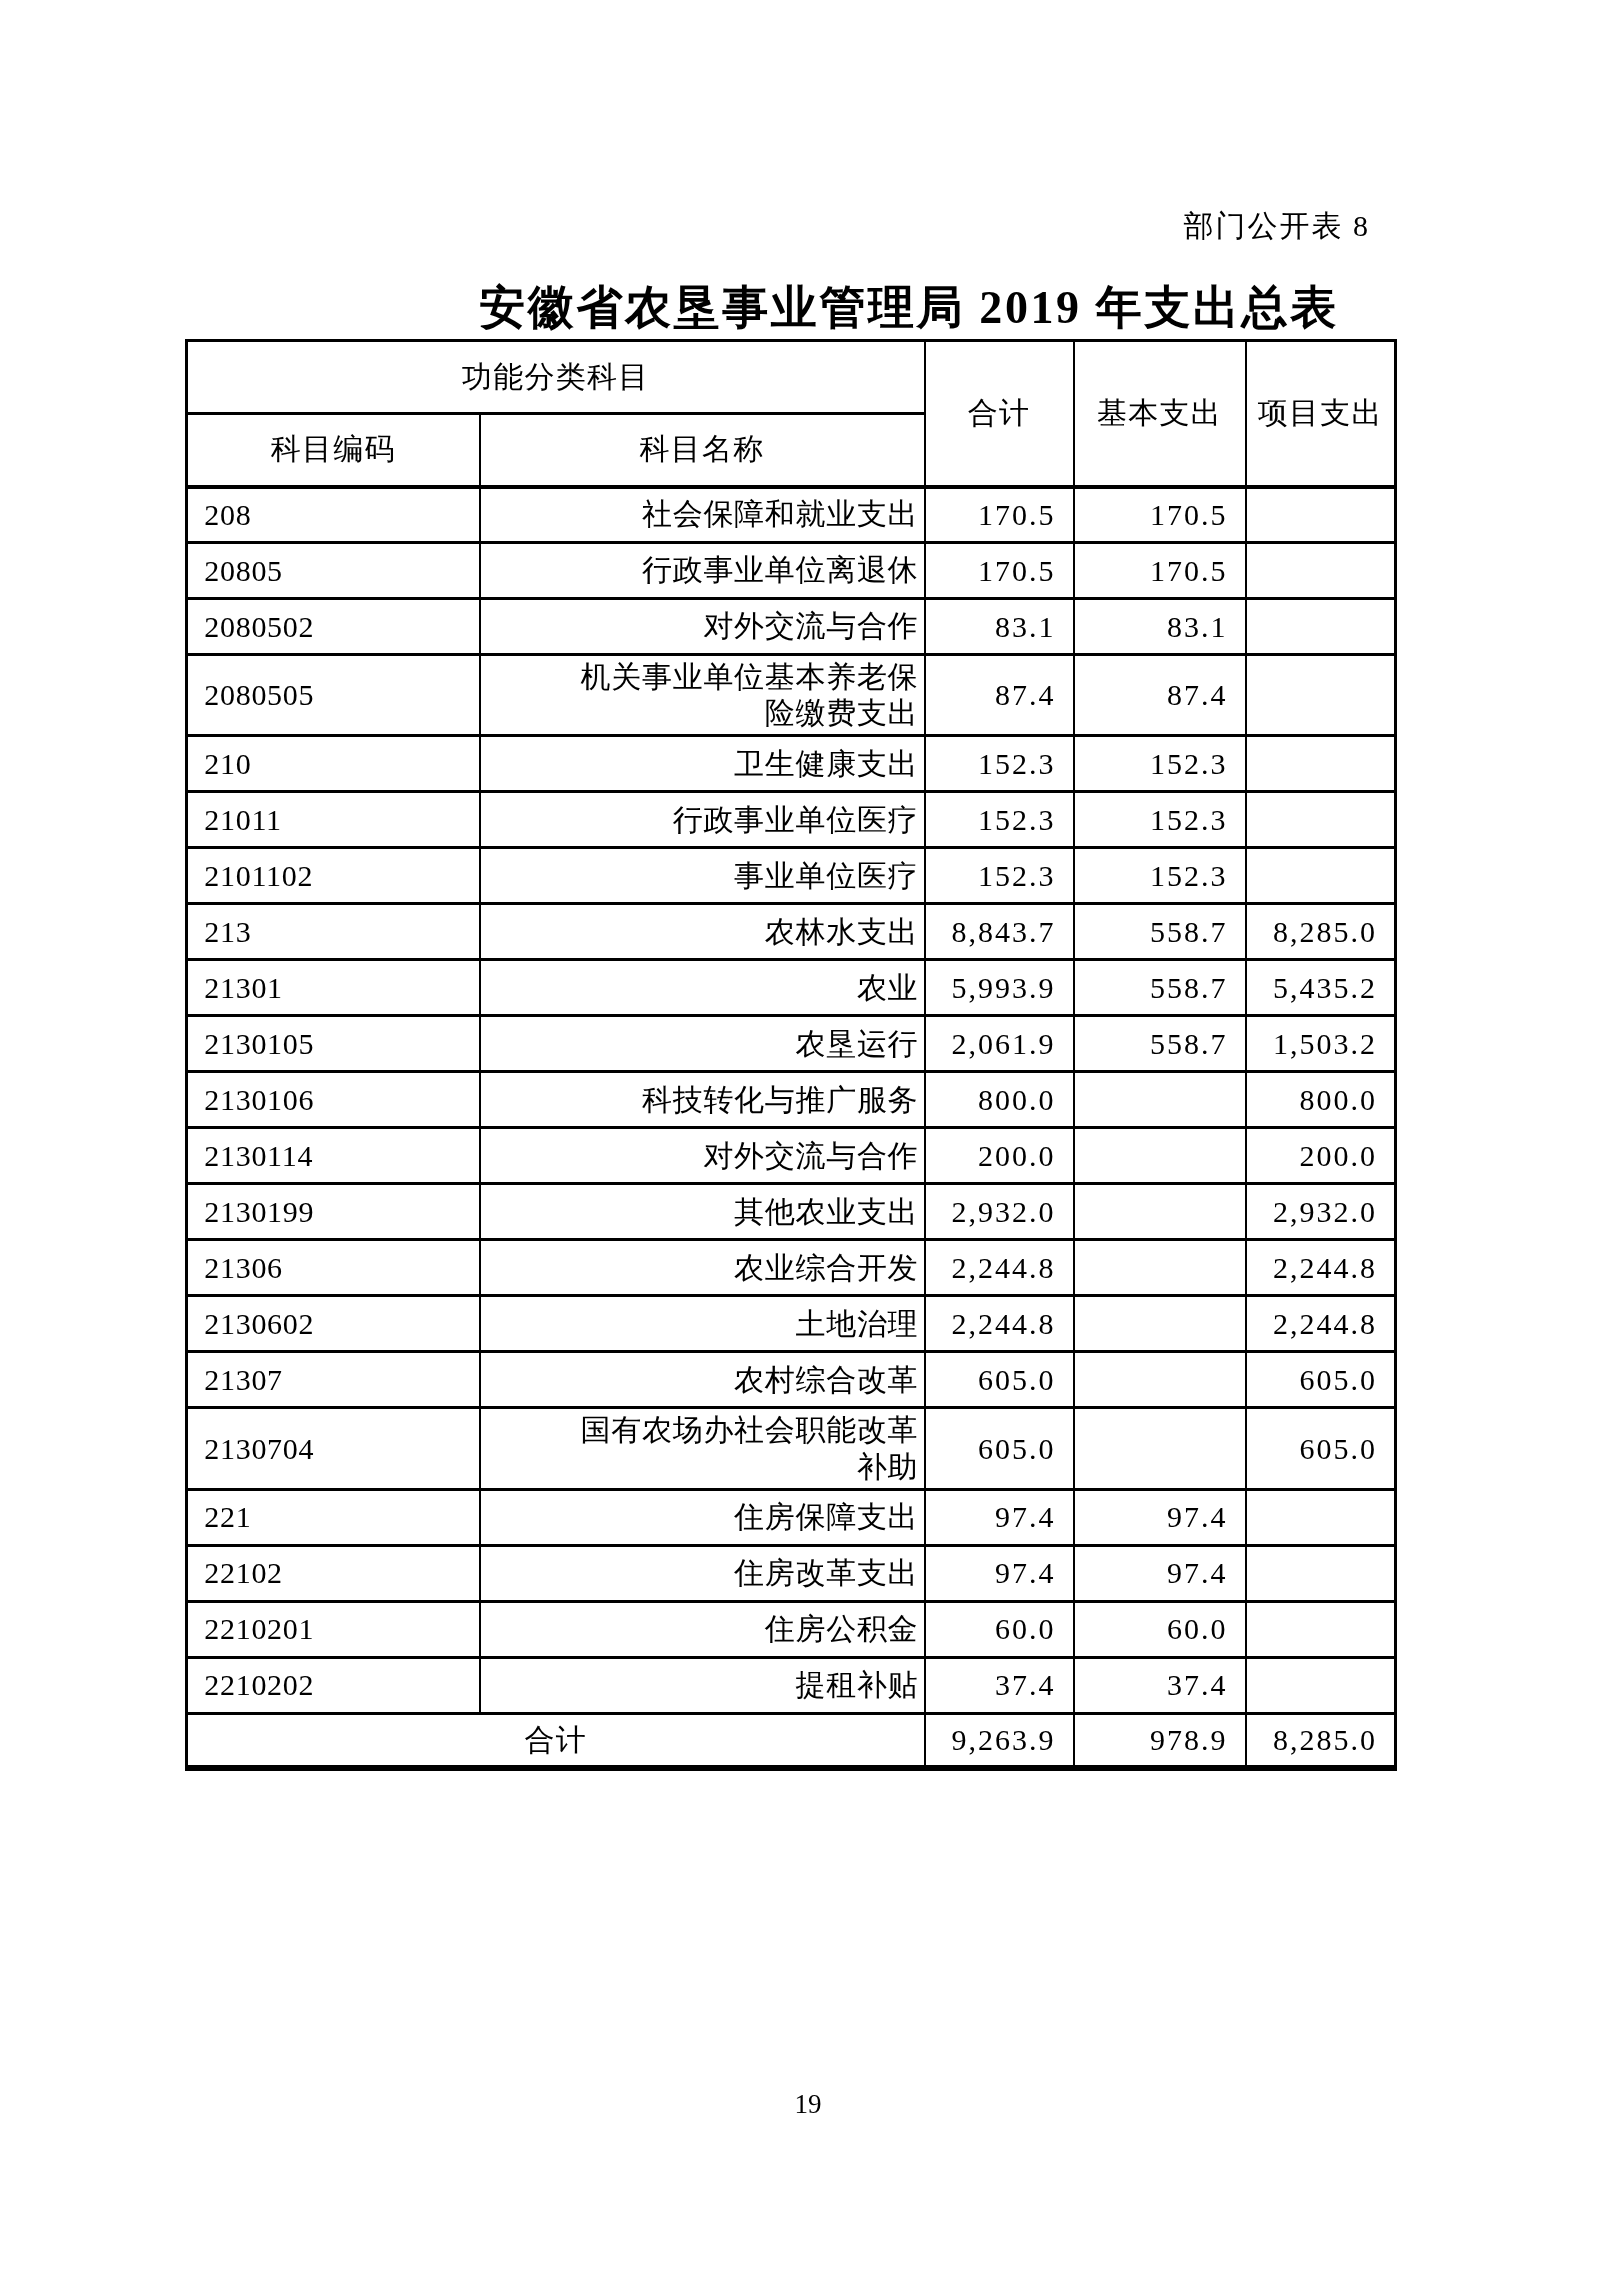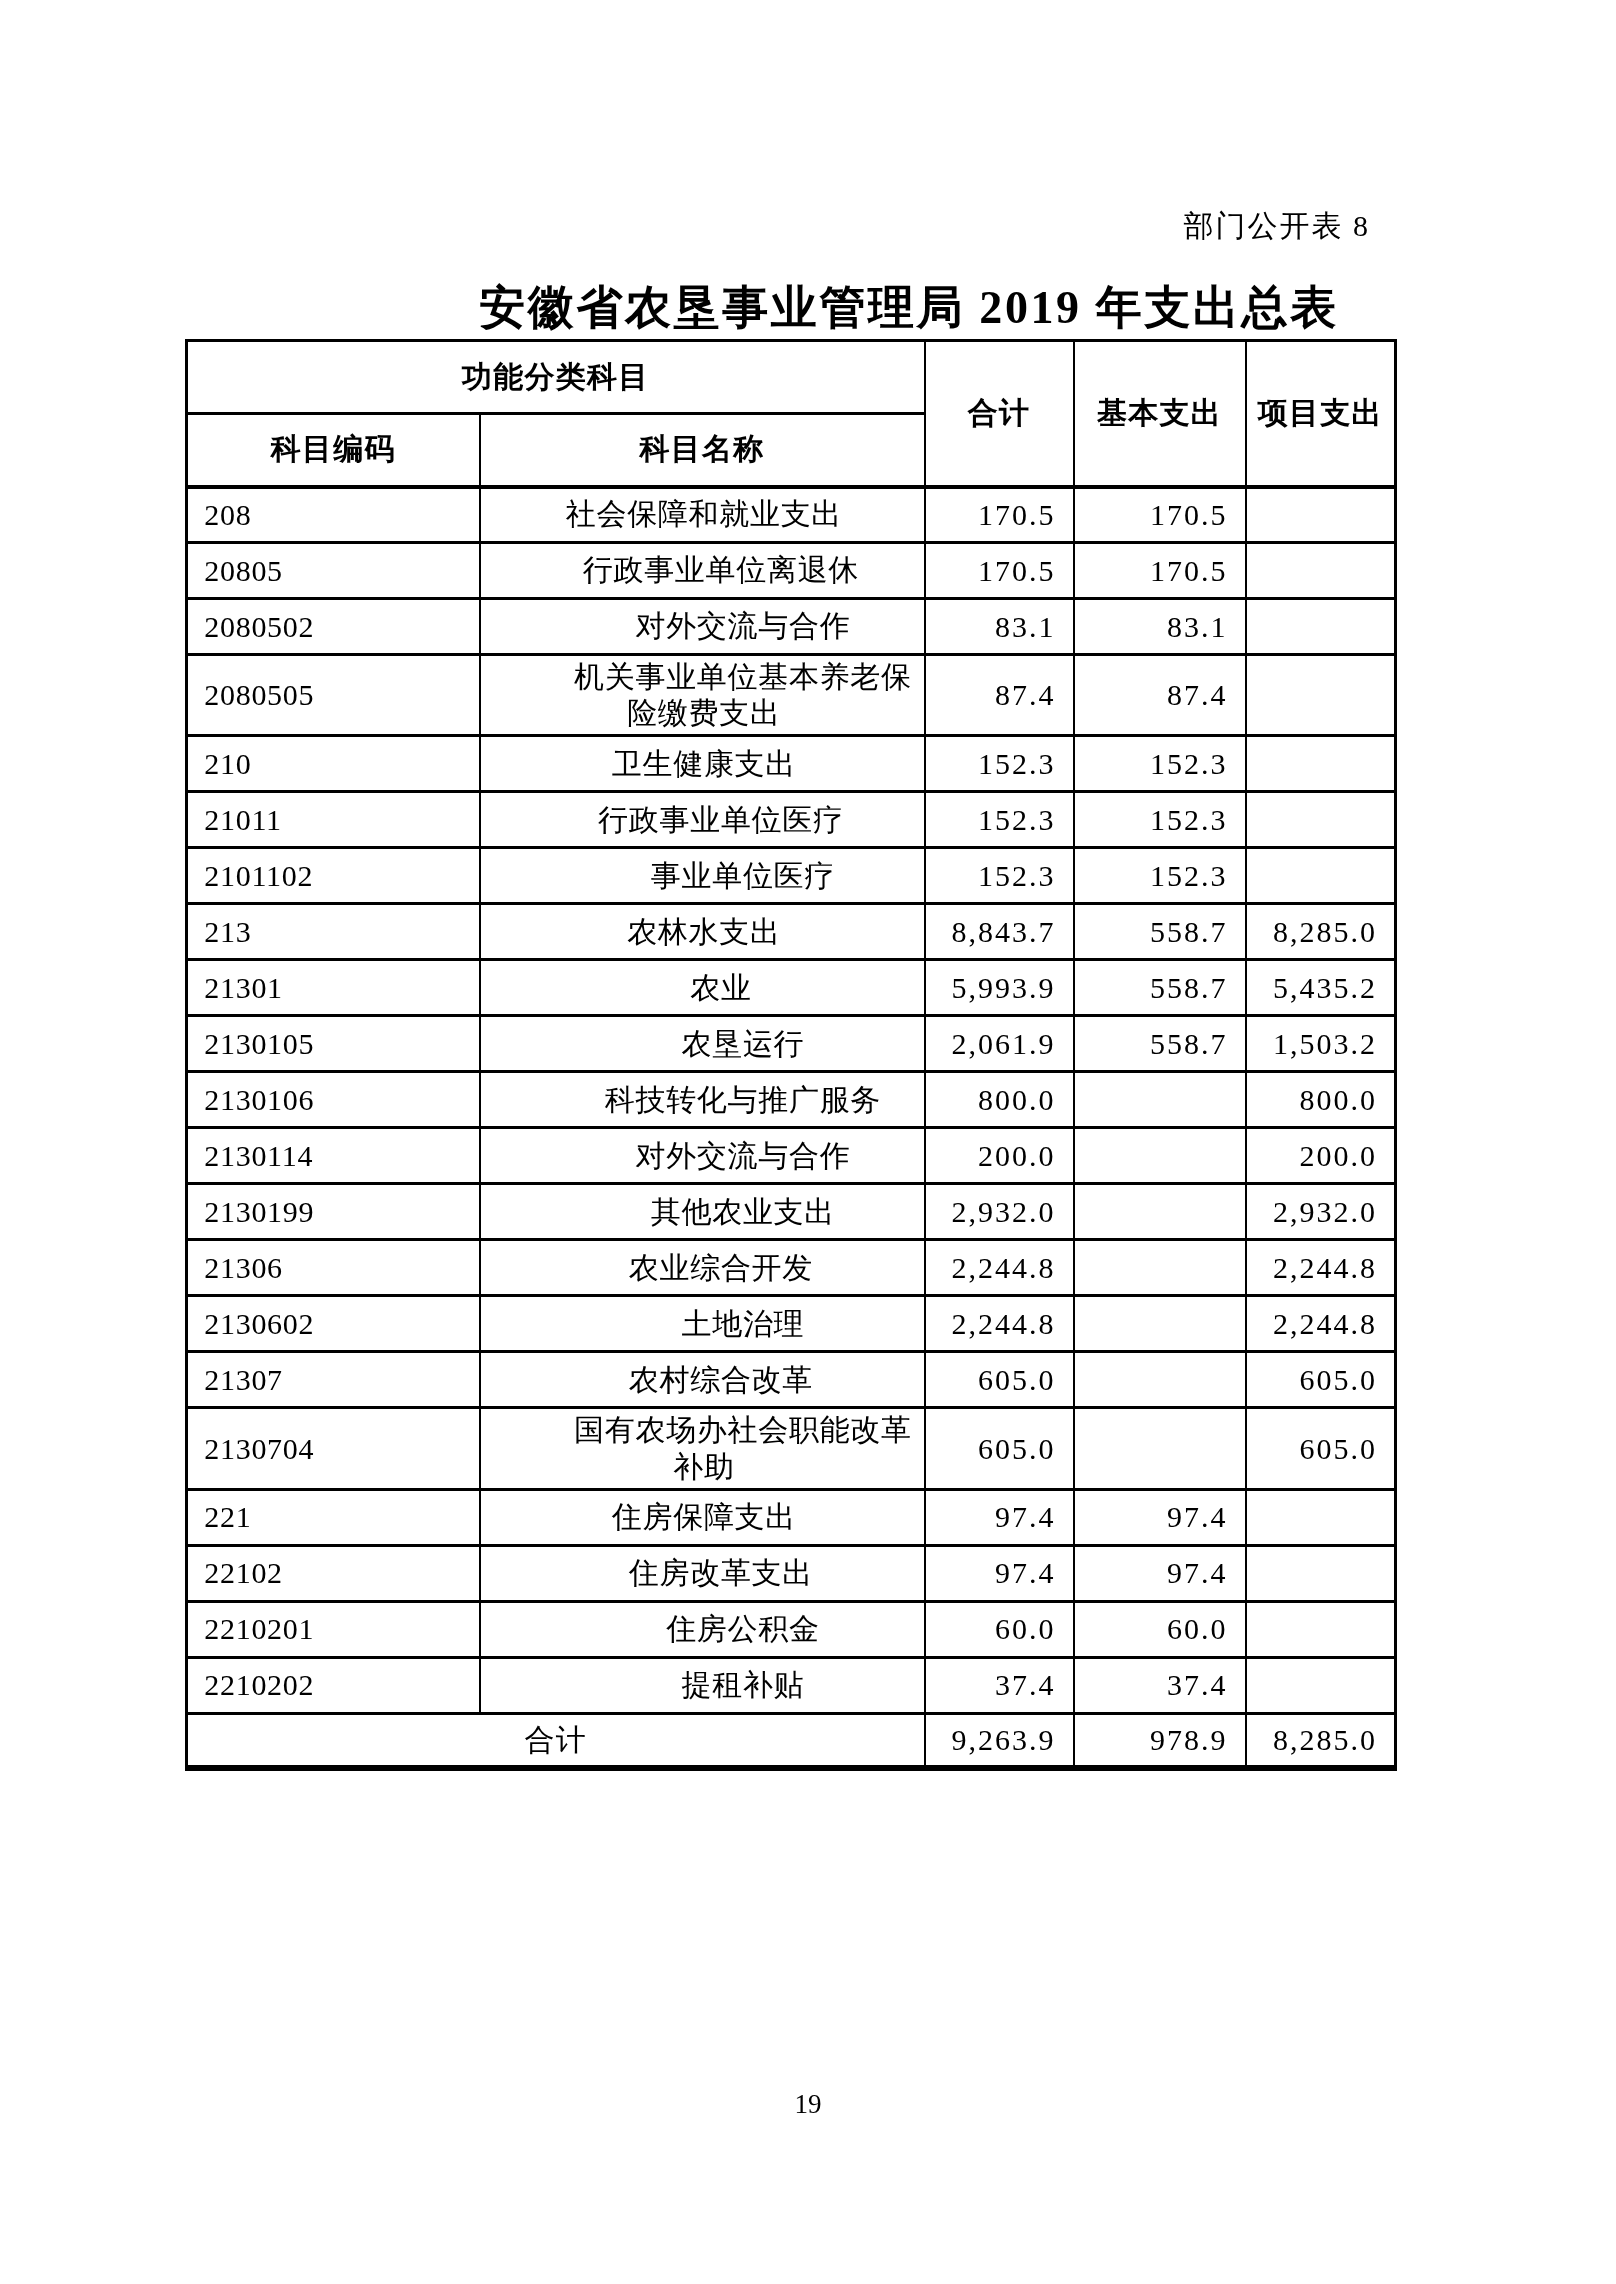--- a/index.html
+++ b/index.html
@@ -55,40 +55,40 @@
 
   th, td {
     border: 2px solid #000;
     border-top-width: 3.3px;
     border-bottom-width: 3.3px;
     vertical-align: middle;
     overflow: hidden;
   }
   thead th {
     font-size: 30px;
-    font-weight: bold;
+    font-weight: normal;
     text-align: center;
     letter-spacing: 1.3px;
   }
   thead tr.h1 { height: 73px; }
   thead tr.h2 { height: 73px; }
   thead { border-bottom: 4.6px solid #000; }
 
   tbody tr { height: 56px; }
   tbody tr.tall { height: 81px; }
   tfoot tr { height: 55px; }
 
   tbody td, tfoot td { font-size: 30px; }
   td.code {
     text-align: left;
     padding-left: 16.3px;
     letter-spacing: 0.7px;
   }
   td.name {
-    text-align: center;
+    text-align: right;
     padding: 2.6px 5.2px 2.6px 9px;
     line-height: 1.22;
     letter-spacing: 0.7px;
   }
   td.name.lvl1 { text-indent: 34px; }
   td.name.lvl2 { text-indent: 78px; }
   td.num {
     text-align: right;
     padding-right: 17px;
     letter-spacing: 2px;

